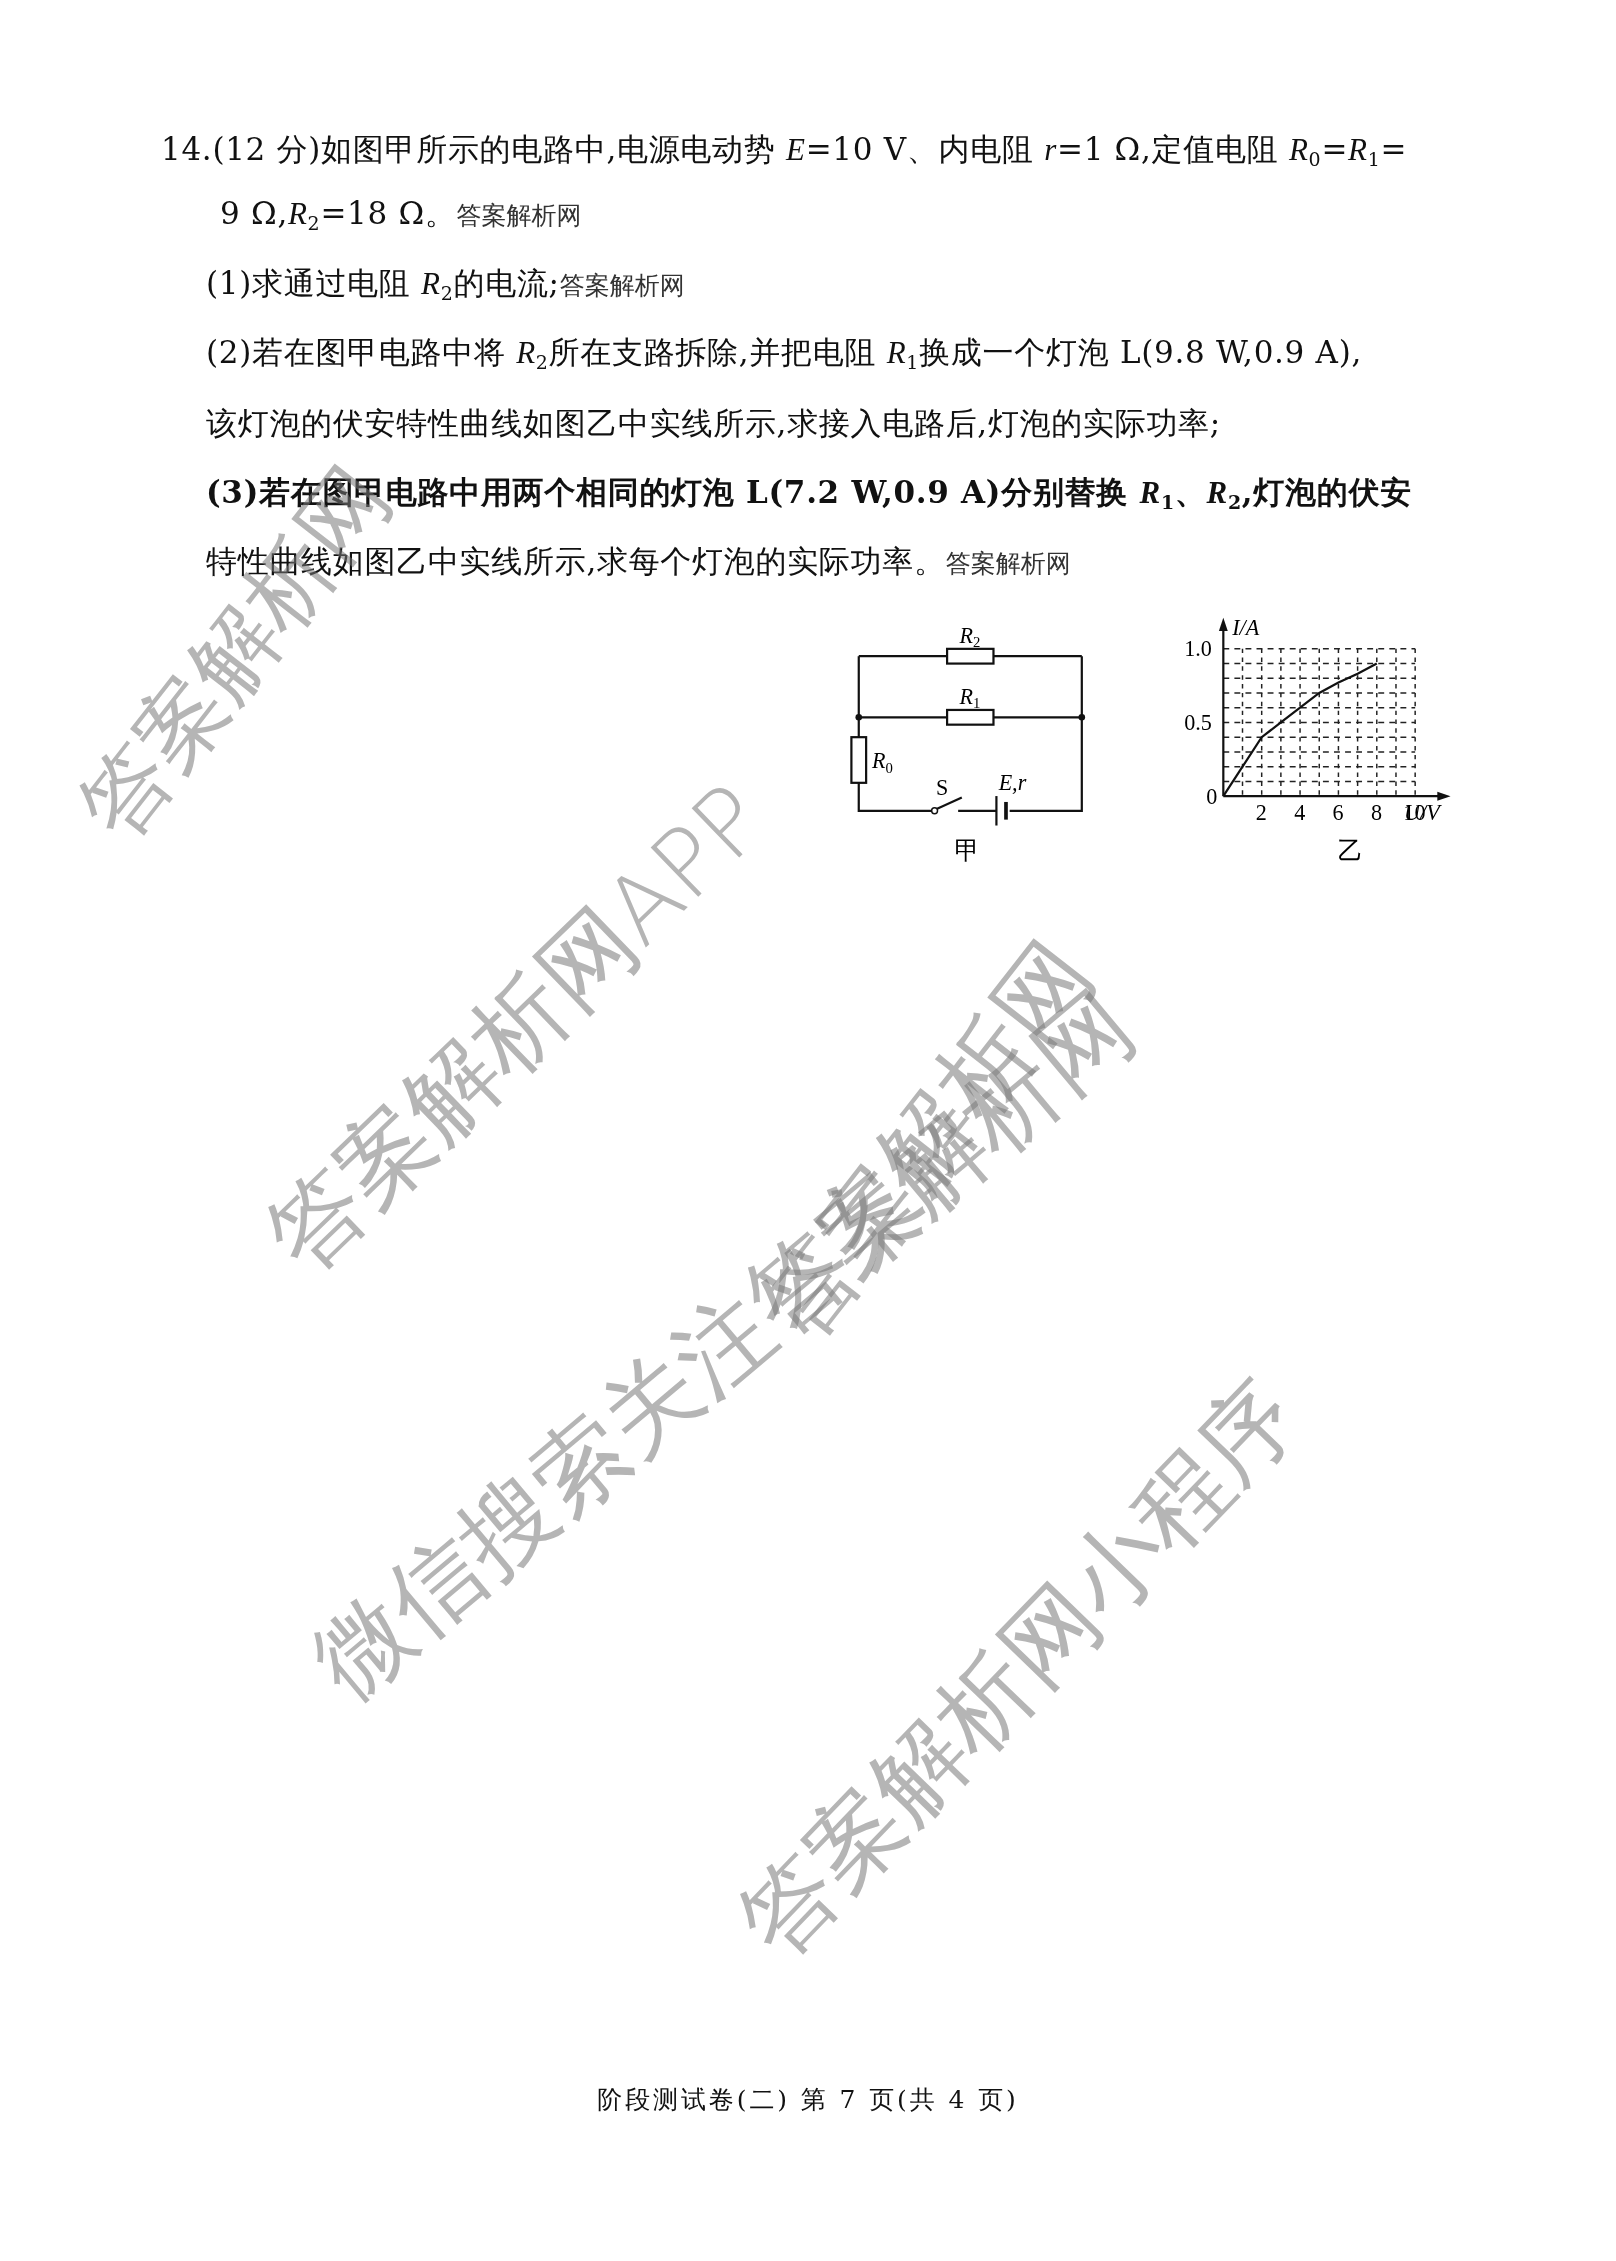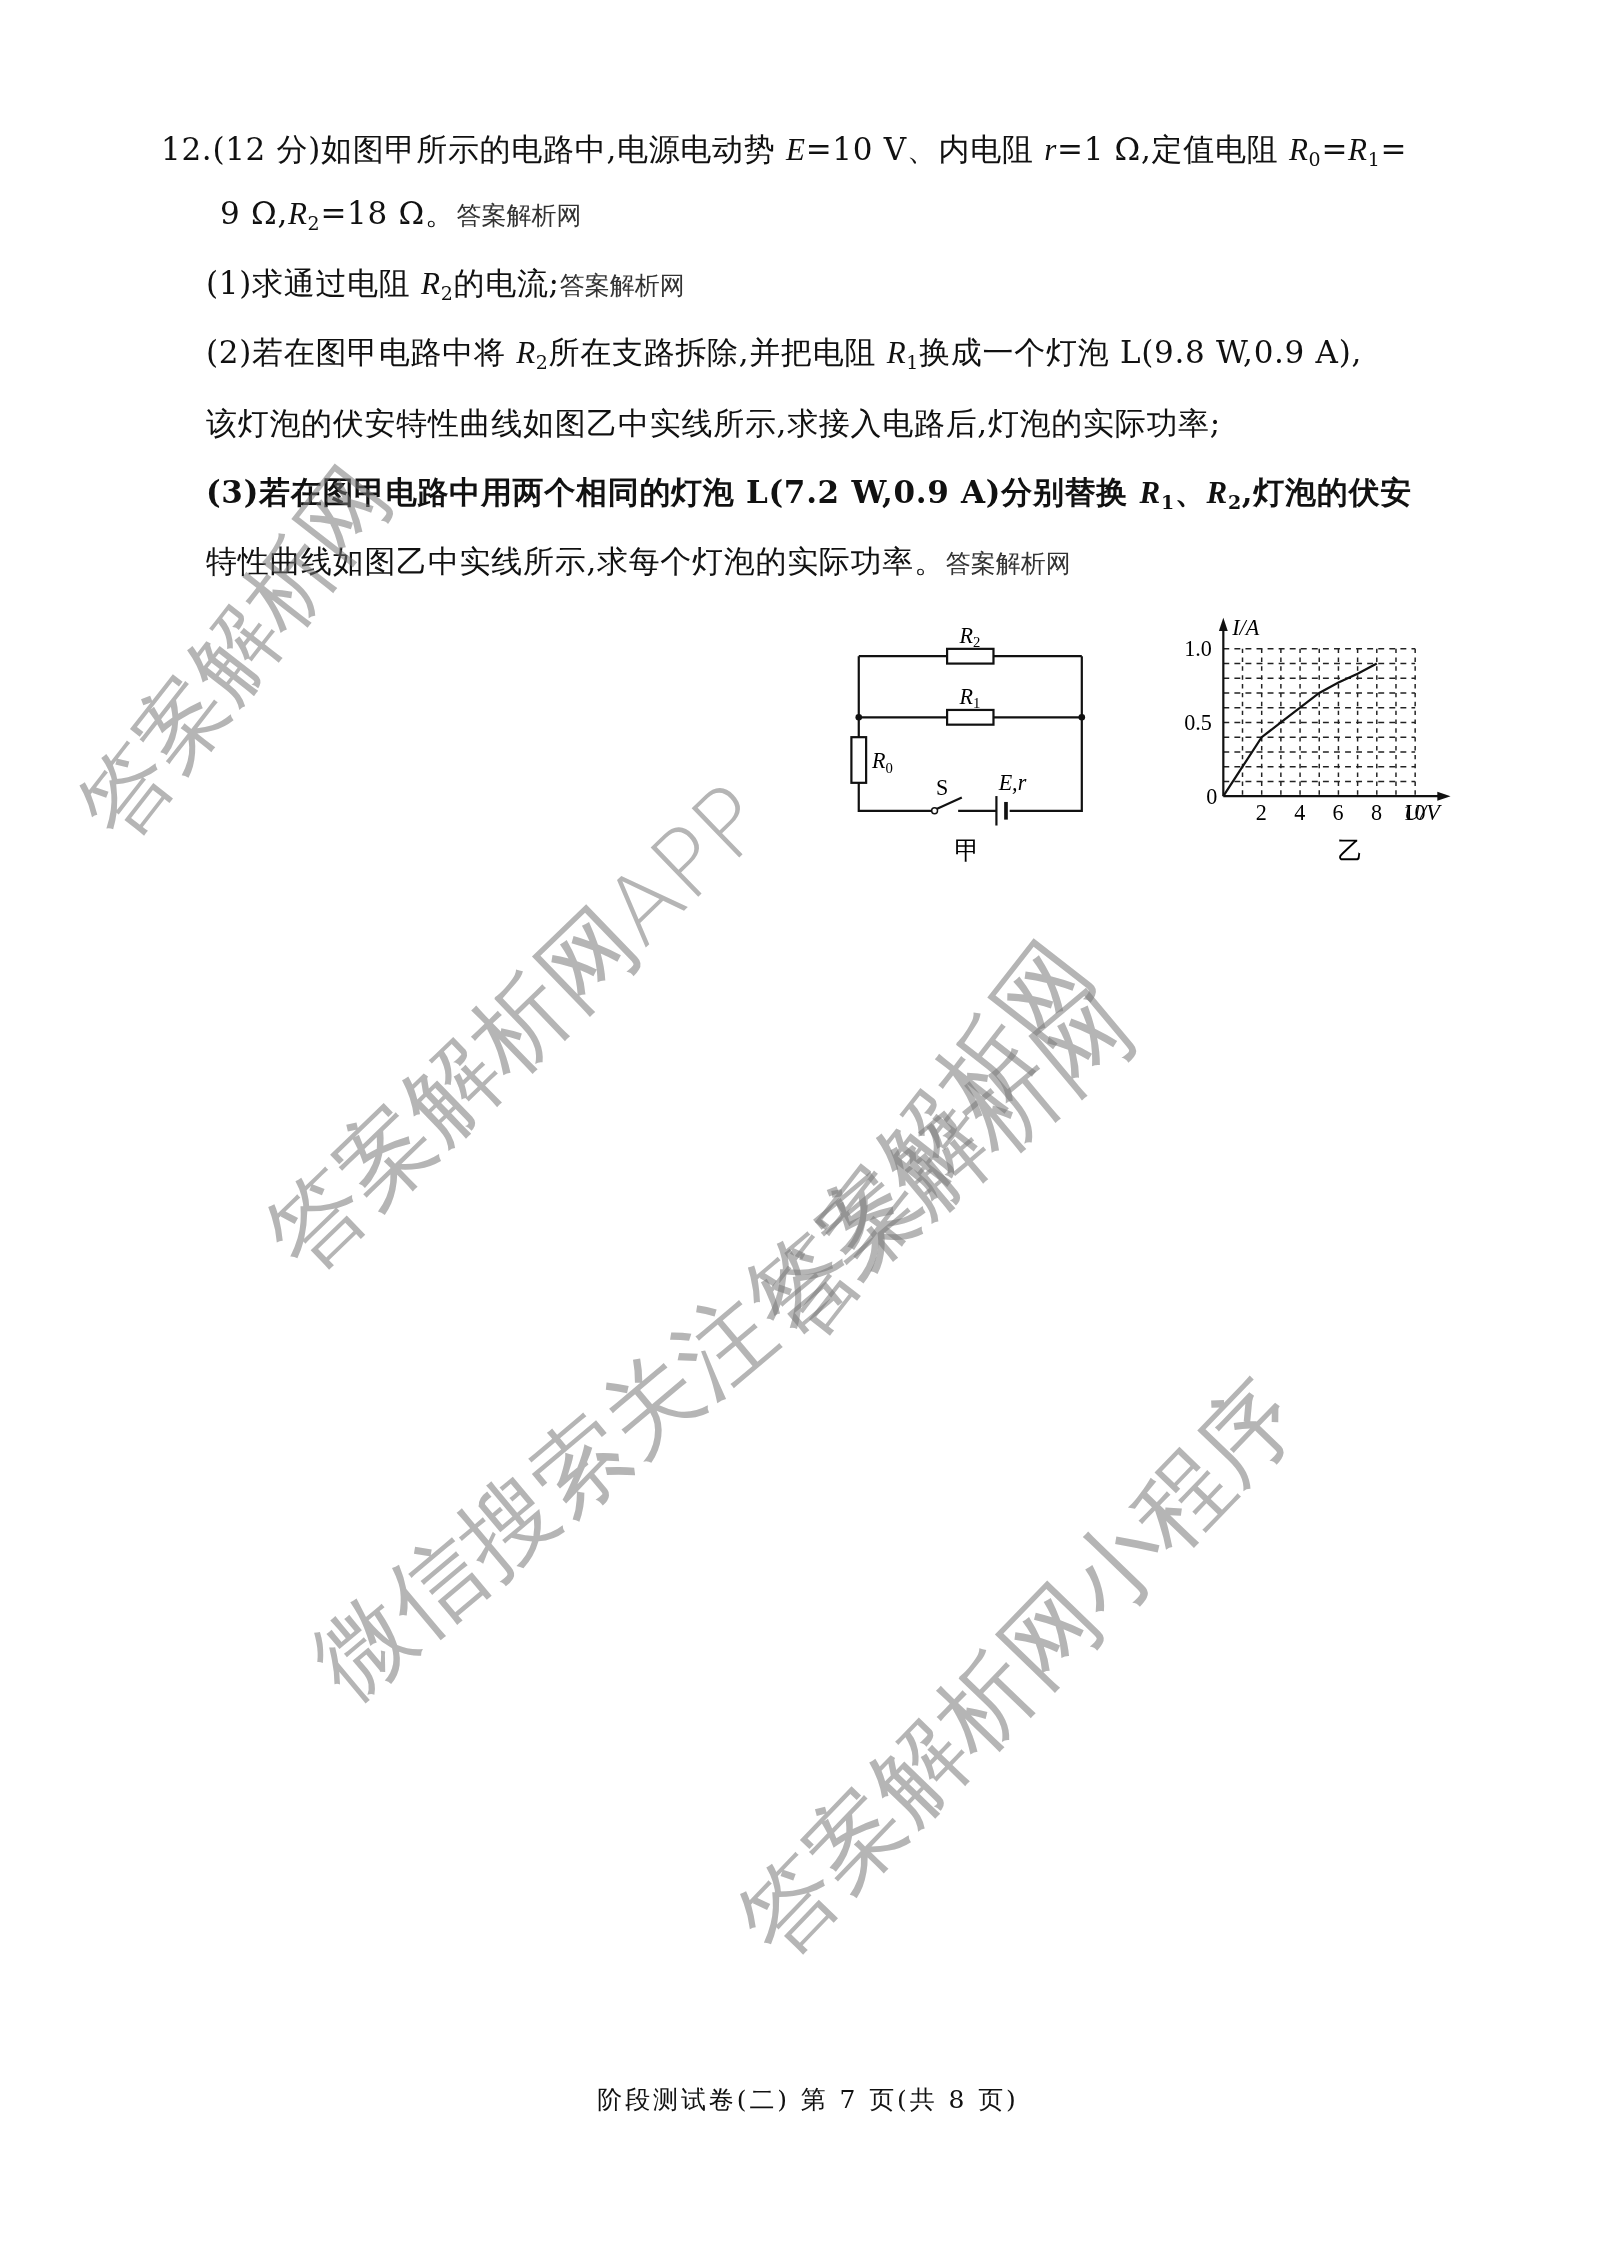--- a/index.html
+++ b/index.html
@@ -13,21 +13,21 @@
                font-weight: 200; white-space: nowrap; transform-origin: left bottom; pointer-events: none; }
   .fig { position: absolute; }
   .footer { position: absolute; left: 0; width: 1616px; top: 2083px; text-align: center;
             font-size: 25px; letter-spacing: 2.9px; font-family: "DejaVu Serif", serif; }
   svg text { font-family: "Liberation Serif", serif; }
 </style>
 </head>
 <body>
 
 <div class="line" style="left:161px; top:129px;">
-  <span>12.</span><span>(12 分)</span><span>如图甲所示的电路中,电源电动势 </span><span class="it">E</span><span>=10 V、内电阻 </span><span class="it">r</span><span>=1 Ω,定值电阻 </span><span class="it">R</span><sub>0</sub><span>=</span><span class="it">R</span><sub>1</sub><span>=</span>
+  <span>14.</span><span>(12 分)</span><span>如图甲所示的电路中,电源电动势 </span><span class="it">E</span><span>=10 V、内电阻 </span><span class="it">r</span><span>=1 Ω,定值电阻 </span><span class="it">R</span><sub>0</sub><span>=</span><span class="it">R</span><sub>1</sub><span>=</span>
 </div>
 
 <div class="line" style="left:220px; top:193px;">
   <span>9 Ω,</span><span class="it">R</span><sub>2</sub><span>=18 Ω。</span><span class="wm-inline">答案解析网</span>
 </div>
 
 <div class="line" style="left:206px; top:263px;text-align:right;">
   <span>(1)求通过电阻 </span><span class="it">R</span><sub>2</sub><span>的电流;</span><span class="wm-inline">答案解析网</span>
 </div>
 
@@ -126,14 +126,14 @@
   <text x="215" y="355" font-size="34" font-family="DejaVu Sans, sans-serif">乙</text>
 </svg>
 
 <div class="watermark" style="left:147px; top:744px; font-size:88px; transform: rotate(-52deg);">答案解析网</div>
 <div class="watermark" style="left:328px; top:1172px; font-size:94px; transform: rotate(-44deg);">答案解析网APP</div>
 <div class="watermark" style="left:328px; top:1172px; font-size:0;"></div>
 <div class="watermark" style="left:833px; top:1238px; font-size:94px; transform: rotate(-52deg);">答案解析网</div>
 <div class="watermark" style="left:369px; top:1599px; font-size:94px; transform: rotate(-40deg);">微信搜索关注答案解析网</div>
 <div class="watermark" style="left:803px; top:1857px; font-size:94px; transform: rotate(-46deg);">答案解析网小程序</div>
 
-<div class="footer">阶段测试卷(二) 第 7 页(共 8 页)</div>
+<div class="footer">阶段测试卷(二) 第 7 页(共 4 页)</div>
 
 
 </body></html>

